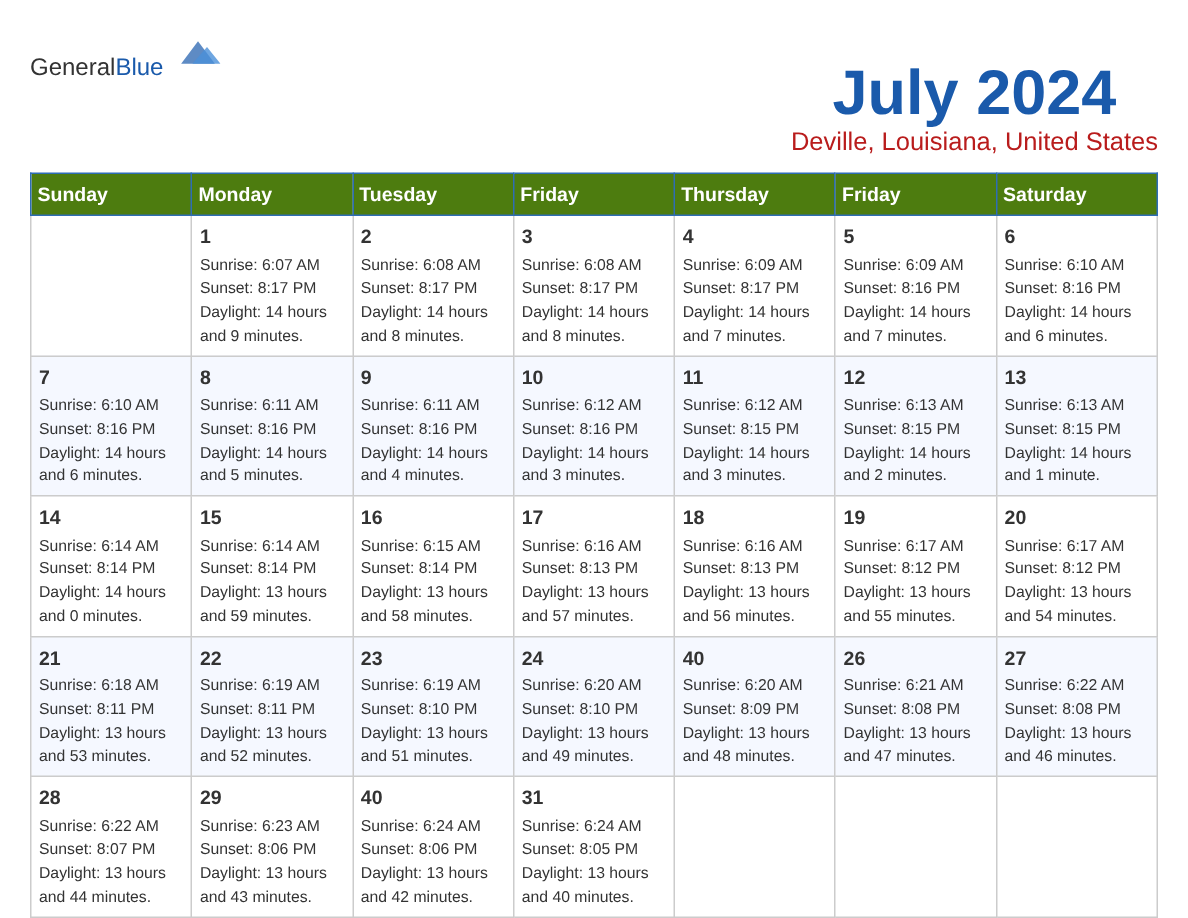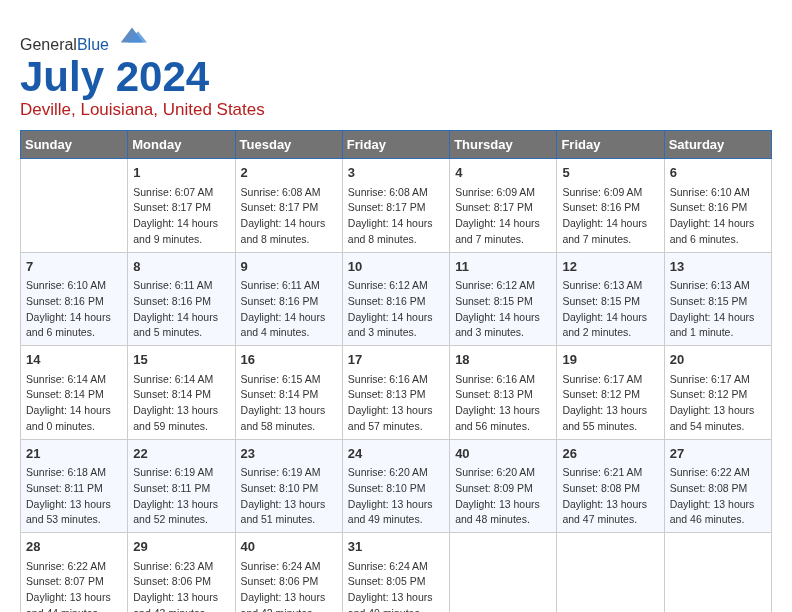--- a/index.html
+++ b/index.html
@@ -8,53 +8,53 @@
       background: #fff;
       width: 792px;
       min-height: 612px;
       padding: 20px;
     }
     .header {
       display: flex;
       justify-content: space-between;
       align-items: flex-start;
       margin-bottom: 10px;
-      flex-direction: column;
     }
     .logo {
       display: flex;
       align-items: center;
     }
     .logo-general { color: #333; }
     .logo-blue { color: #1a5aab; }
     .logo-icon {
       width: 30px;
       height: 30px;
       margin-left: 4px;
     }
     .title-block {
-      text-align: left;
+      text-align: center;
+      margin-top: 19px;
     }
     .month-title {
       font-size: 42px;
       color: #1a5aab;
       font-weight: bold;
       line-height: 1.1;
     }
     .location {
       font-size: 17px;
       color: #b91c1c;
     }
     table {
       width: 100%;
       border-collapse: collapse;
       font-size: 11px;
     }
     thead tr {
-      background-color: #737373;
+      background-color: #4d7c0f;
       color: #fff;
     }
     thead th {
       padding: 6px 4px;
       text-align: left;
       font-size: 13px;
       font-weight: bold;
       border: 1px solid #2e6db4;
     }
     tbody tr {

